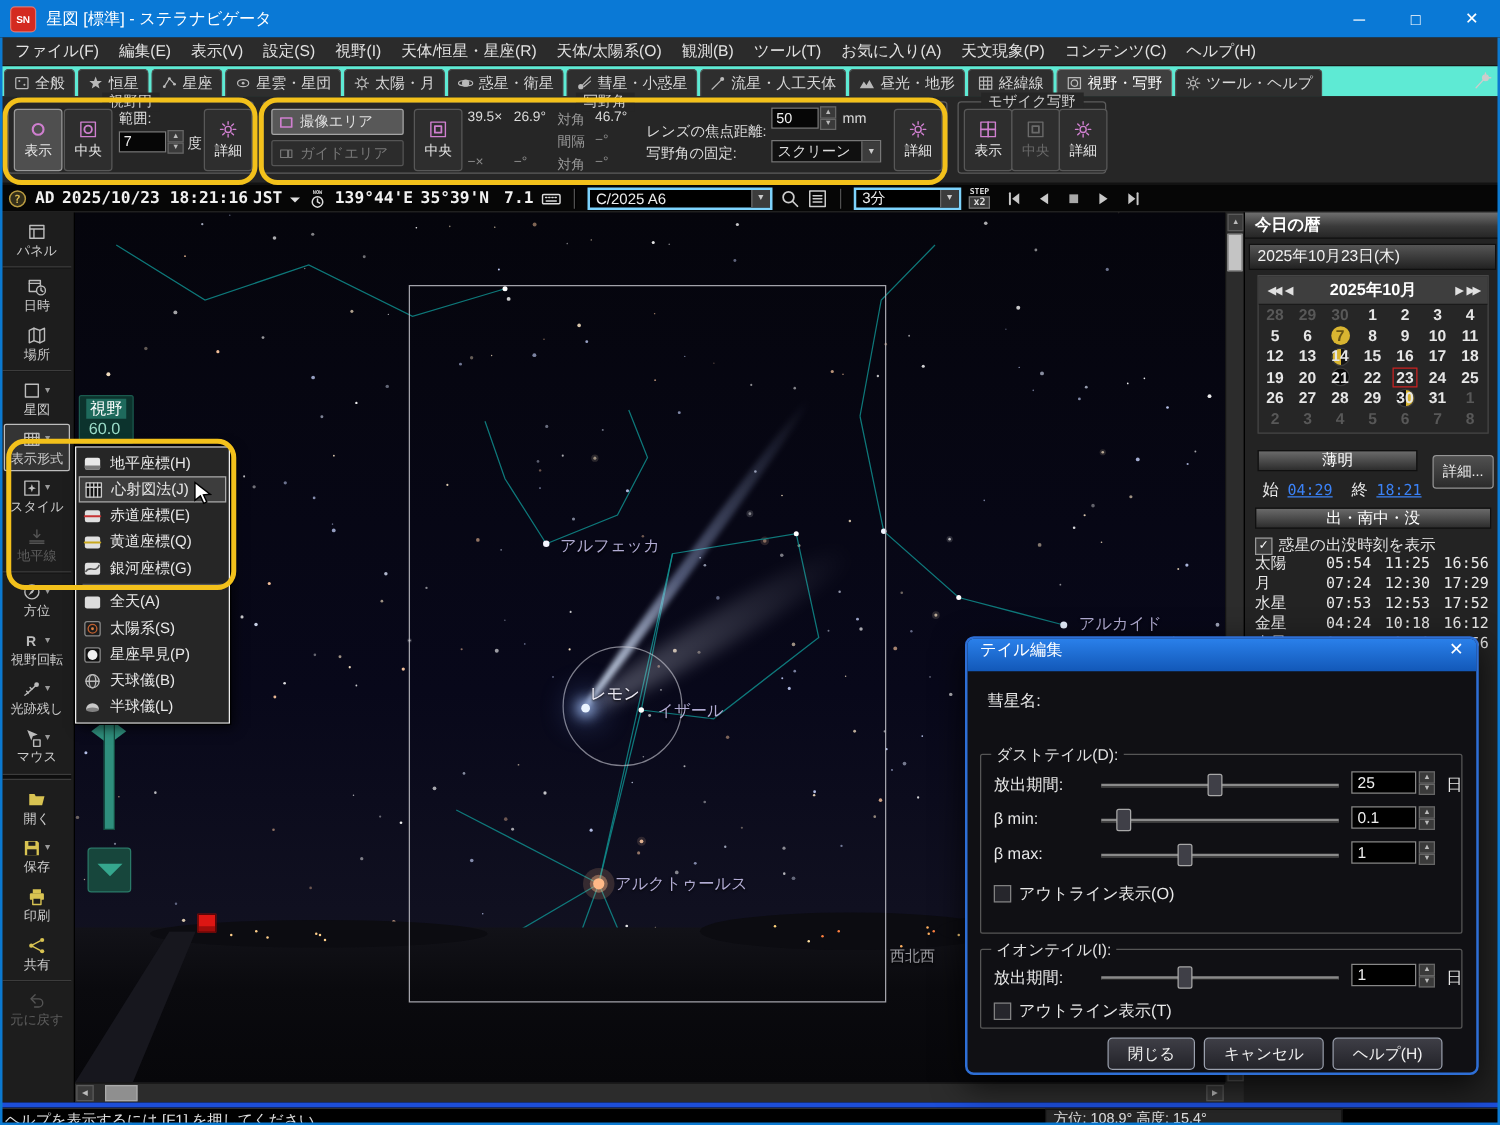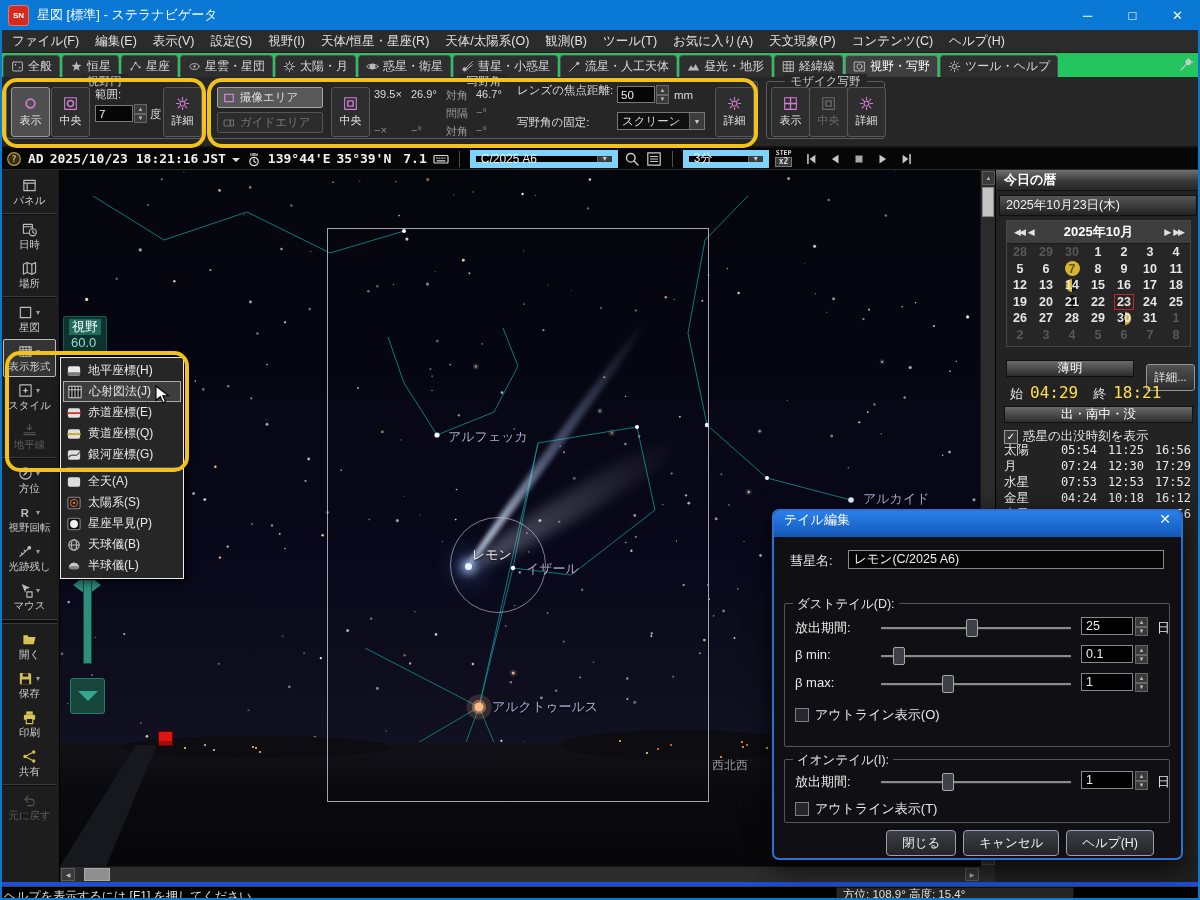--- a/index.html
+++ b/index.html
@@ -16,21 +16,21 @@
   .apptitle{margin-left:8px;font-size:13px;color:#fff}
   .winbtns{margin-left:auto;display:flex;height:100%}
   .winbtn{width:45px;display:flex;align-items:center;justify-content:center;color:#fff;font-size:13px}
 
   
   .menubar{position:absolute;top:30px;left:0;width:1200px;height:23px;background:#2b2b2b;
            border-bottom:1px solid #171717;display:flex;align-items:center;padding-left:4px;box-sizing:border-box}
   .mitem{padding:0 8px;font-size:12.5px;color:#e2e2e2;white-space:nowrap}
 
   
-  .tabbar{position:absolute;top:53px;left:0;width:1200px;height:24px;background:#22c55e;
+  .tabbar{position:absolute;top:53px;left:0;width:1200px;height:24px;background:#5eead4;
           display:flex;align-items:flex-end;padding-left:3px;box-sizing:border-box}
   .tab{display:flex;align-items:center;gap:4px;height:21px;padding:0 7px;margin-right:2px;background:#2e2e2e;
        border:1px solid #4d4d4d;border-bottom:none;border-radius:4px 4px 0 0;font-size:12px;color:#d8d8d8;white-space:nowrap}
   .tab.sel{background:#3f3f3f;border-color:#777;color:#fff}
   .tab svg{width:13px;height:13px;color:#b9b9b9}
   .pin{position:absolute;right:6px;top:57px;width:15px;height:15px;color:#ccc}
 
   
   .ribbon{position:absolute;top:77px;left:0;width:1200px;height:71px;background:#262626;
           border-bottom:2px solid #121212;box-sizing:border-box}
@@ -61,21 +61,21 @@
   .readout{position:absolute;display:grid;grid-template-columns:37px 35px 30px 32px;row-gap:3px;font-size:11px}
   .rv{color:#dcdcdc}.rl{color:#999}.rd{color:#8a8a8a}
 
   
   .infobar{position:absolute;top:148px;left:0;width:1200px;height:22px;background:#060606;border-bottom:1px solid #2a2a2a;
            display:flex;align-items:center;gap:6px;padding-left:6px;box-sizing:border-box;
            font-family:"DejaVu Sans Mono",monospace;font-size:13px;font-weight:bold;color:#f0f0f0;white-space:nowrap}
   .infobar svg{width:16px;height:16px}
   .tri-down{width:0;height:0;border:4px solid transparent;border-top-color:#ddd;margin-top:6px}
   .ibdiv{width:1px;height:16px;background:#505050;box-shadow:1px 0 0 #000;margin:0 4px}
-  .combo{display:flex;align-items:center;height:18px;background:#000;border:6px solid #7dd3fc;font-size:12px;
+  .combo{display:flex;align-items:center;height:18px;background:#000;border:2px solid #7dd3fc;font-size:12px;
          font-weight:normal;font-family:"Liberation Sans","DejaVu Sans",sans-serif;color:#eee;padding-left:5px;box-sizing:border-box}
   .stepicon{display:flex;flex-direction:column;align-items:center;font-size:6.5px;line-height:1;color:#ddd;font-weight:bold}
   .stepicon .x2{background:#3a3a3a;border:1px solid #777;padding:0 3px;font-size:8px;margin-top:1px}
   .tbtn{width:21px;height:17px;display:flex;align-items:center;justify-content:center;color:#c8c8c8}
   .tbtn svg{width:14px;height:14px}
 
   
   .sidebar{position:absolute;left:0;top:170px;width:60px;height:712px;background:#1d1d1d;
            border-right:1px solid #000;box-sizing:border-box;padding-top:2px}
   .sbitem{display:flex;flex-direction:column;align-items:center;padding:3px 0 2px;margin:1px 3px;
@@ -150,21 +150,21 @@
   .moon.full{background:#d9b531}
   .moon.last{background:linear-gradient(90deg,#d9b531 50%,#141414 50%);border:1px solid #3a3a3a}
   .moon.first{background:linear-gradient(90deg,#141414 50%,#d9b531 50%);border:1px solid #3a3a3a}
   .moon.new{background:#0c0c0c;border:1px solid #3a3a3a}
   .calcell .n{position:relative;z-index:1}
   .calcell.hasfull .n{color:#6b5613}
   .calcell.today .n{outline:1px solid #cc2222;padding:0 2px}
   .secbar{position:absolute;height:17px;background:linear-gradient(180deg,#6a6a6a,#2d2d2d);display:flex;align-items:center;
           justify-content:center;font-size:12.5px;color:#fff;border:1px solid #101010;box-sizing:border-box}
   .twitimes{position:absolute;left:14px;top:213px;font-size:13px;color:#e8e8e8;display:flex;gap:7px;align-items:baseline}
-  .twitimes .tv{color:#fde047;font-family:"DejaVu Sans Mono",monospace;font-size:16px}
+  .twitimes .tv{text-decoration:underline;color:#3b82f6;font-family:"DejaVu Sans Mono",monospace;font-size:12px}
   .detailbtn{position:absolute;left:150px;top:194px;width:47px;height:25px;background:linear-gradient(180deg,#505050,#2b2b2b);
              border:1px solid #959595;border-radius:3px;color:#eee;font-size:11.5px;display:flex;align-items:center;justify-content:center}
   .rscheck{position:absolute;left:8px;top:258px;display:flex;align-items:center;gap:5px;font-size:12.5px;color:#e4e4e4}
   .cb{width:12px;height:12px;background:#3a3a3a;border:1px solid #999;display:flex;align-items:center;
       justify-content:center;font-size:10px;color:#fff;line-height:1;box-sizing:content-box}
   .rstable{position:absolute;left:8px;top:272px;width:190px;font-size:12.5px;color:#e8e8e8}
   .rsrow{display:flex;height:16px;align-items:center}
   .rsrow .nm{width:46px}
   .rsrow .tv{width:47px;text-align:right;font-family:"DejaVu Sans Mono",monospace;font-size:12px}
 
@@ -420,21 +420,21 @@
           <span class="rv">46.7°</span>
         <span></span>
           <span></span>
           <span class="rl">間隔</span>
           <span class="rd">−°</span>
         <span class="rd">−×</span>
           <span class="rd">−°</span>
           <span class="rl">対角</span>
           <span class="rd">−°</span>
       </div>
-      <span class="rfieldlabel" style="left:306px;top:1px">レンズの焦点距離:</span>
+      <span class="rfieldlabel" style="left:306px;top:16px">レンズの焦点距離:</span>
       <input class="rinput" style="left: 406px; top: 4px;" value="50">
       <span class="spin" style="left:445px;top:3px">
           <b>▲</b>
           <b>▼</b>
         </span>
       <span class="rfieldlabel" style="left:463px;top:7px">mm</span>
       <span class="rfieldlabel" style="left:306px;top:33px">写野角の固定:</span>
       <div class="rselect" style="left:406px;top:30px">
         <span>スクリーン</span>
           <span class="ddbox">▼</span>
@@ -1280,21 +1280,20 @@
   </div>
 
 
   <div class="dialog">
     <div class="dtitle">
       <span>テイル編集</span>
       <span class="dclose">✕</span>
     </div>
     <div class="dbody">
       <span class="abs" style="left:16px;top:15px">彗星名:</span>
-      <input class="dinput" value="レモン(C/2025 A6)" style="">
 
       <div class="dgroup" style="top:66px;height:144px">
         <span class="glabel">ダストテイル(D):</span>
         <div class="srow" style="top:14px">
           <span class="slbl">放出期間:</span>
           <span class="track">
               <span class="thumb" style="left: 85.44px;"></span>
             </span>
           <input class="sval" value="25" style="">
           <span class="spin sspin">

